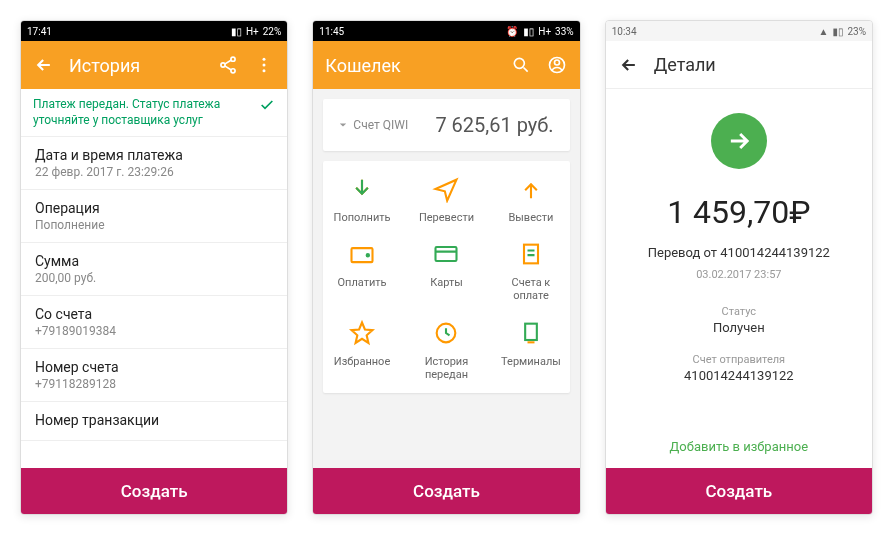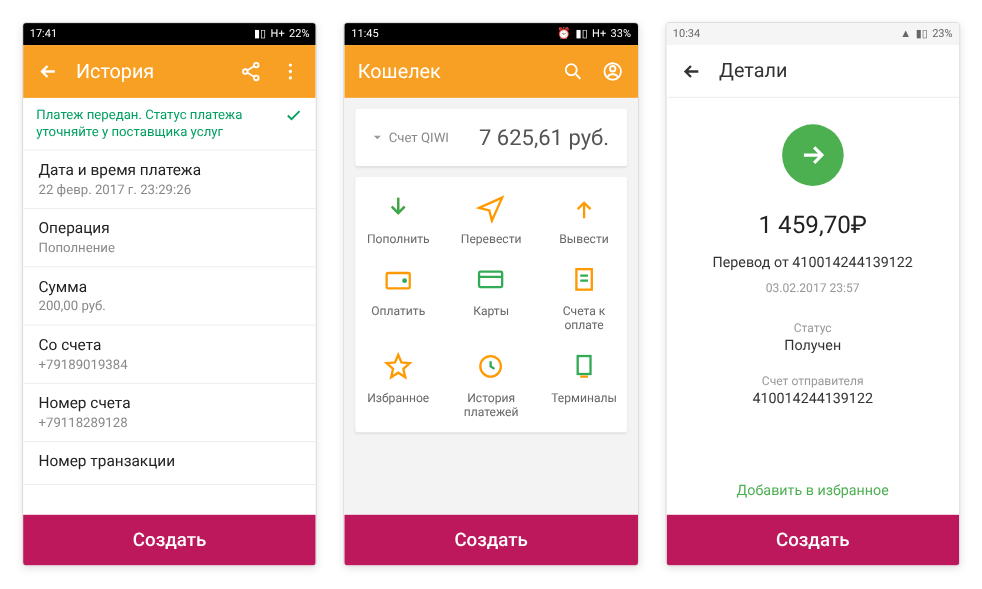--- a/index.html
+++ b/index.html
@@ -31,21 +31,21 @@
 .balance { font-size: 20px; color: #555; }
 
 .grid-card { background: #fff; border-radius: 2px; padding: 12px 4px; box-shadow: 0 1px 2px rgba(0,0,0,0.08); }
 .grid { display: grid; grid-template-columns: repeat(3, 1fr); gap: 14px 15px; }
 .grid-item { display: flex; flex-direction: column; align-items: center; gap: 6px; }
 .grid-icon { width: 32px; height: 32px; display: flex; align-items: center; justify-content: center; }
 .grid-label { font-size: 11px; color: #666; text-align: center; line-height: 1.2; }
 
 .details-body { flex: 1; display: flex; flex-direction: column; align-items: center; padding: 24px 16px 0; }
 .circle { width: 56px; height: 56px; border-radius: 50%; background: #4caf50; display: flex; align-items: center; justify-content: center; margin-bottom: 24px; }
-.amount { font-size: 22px; color: #222; margin-bottom: 14px; }
+.amount { font-size: 32px; color: #222; margin-bottom: 14px; }
 .detail-line { font-size: 13px; color: #333; margin-bottom: 8px; }
 .detail-date { font-size: 11px; color: #999; margin-bottom: 24px; }
 .detail-label { font-size: 11px; color: #999; margin-bottom: 2px; }
 .detail-val { font-size: 13px; color: #333; margin-bottom: 18px; }
 .fav-link { color: #4caf50; font-size: 13px; text-align: center; padding: 14px; margin-top: auto; }
 
 svg { display: block; }
 </style>
 </head>
 <body>
@@ -219,21 +219,21 @@
             </div>
           <div class="grid-label">Избранное</div>
         </div>
         <div class="grid-item">
           <div class="grid-icon">
               <svg width="28" height="28" viewBox="0 0 24 24" fill="none" stroke="#3a5" stroke-width="1.8">
                 <circle cx="12" cy="12" r="8" stroke="#f90"></circle>
                 <path d="M12 8v4l3 2"></path>
               </svg>
             </div>
-          <div class="grid-label">История платежей</div>
+          <div class="grid-label">История передан</div>
         </div>
         <div class="grid-item">
           <div class="grid-icon">
               <svg width="28" height="28" viewBox="0 0 24 24" fill="none" stroke="#3a5" stroke-width="1.8">
                 <rect x="7" y="4" width="10" height="14"></rect>
                 <path d="M9 20h6" stroke="#f90"></path>
               </svg>
             </div>
           <div class="grid-label">Терминалы</div>
         </div>

